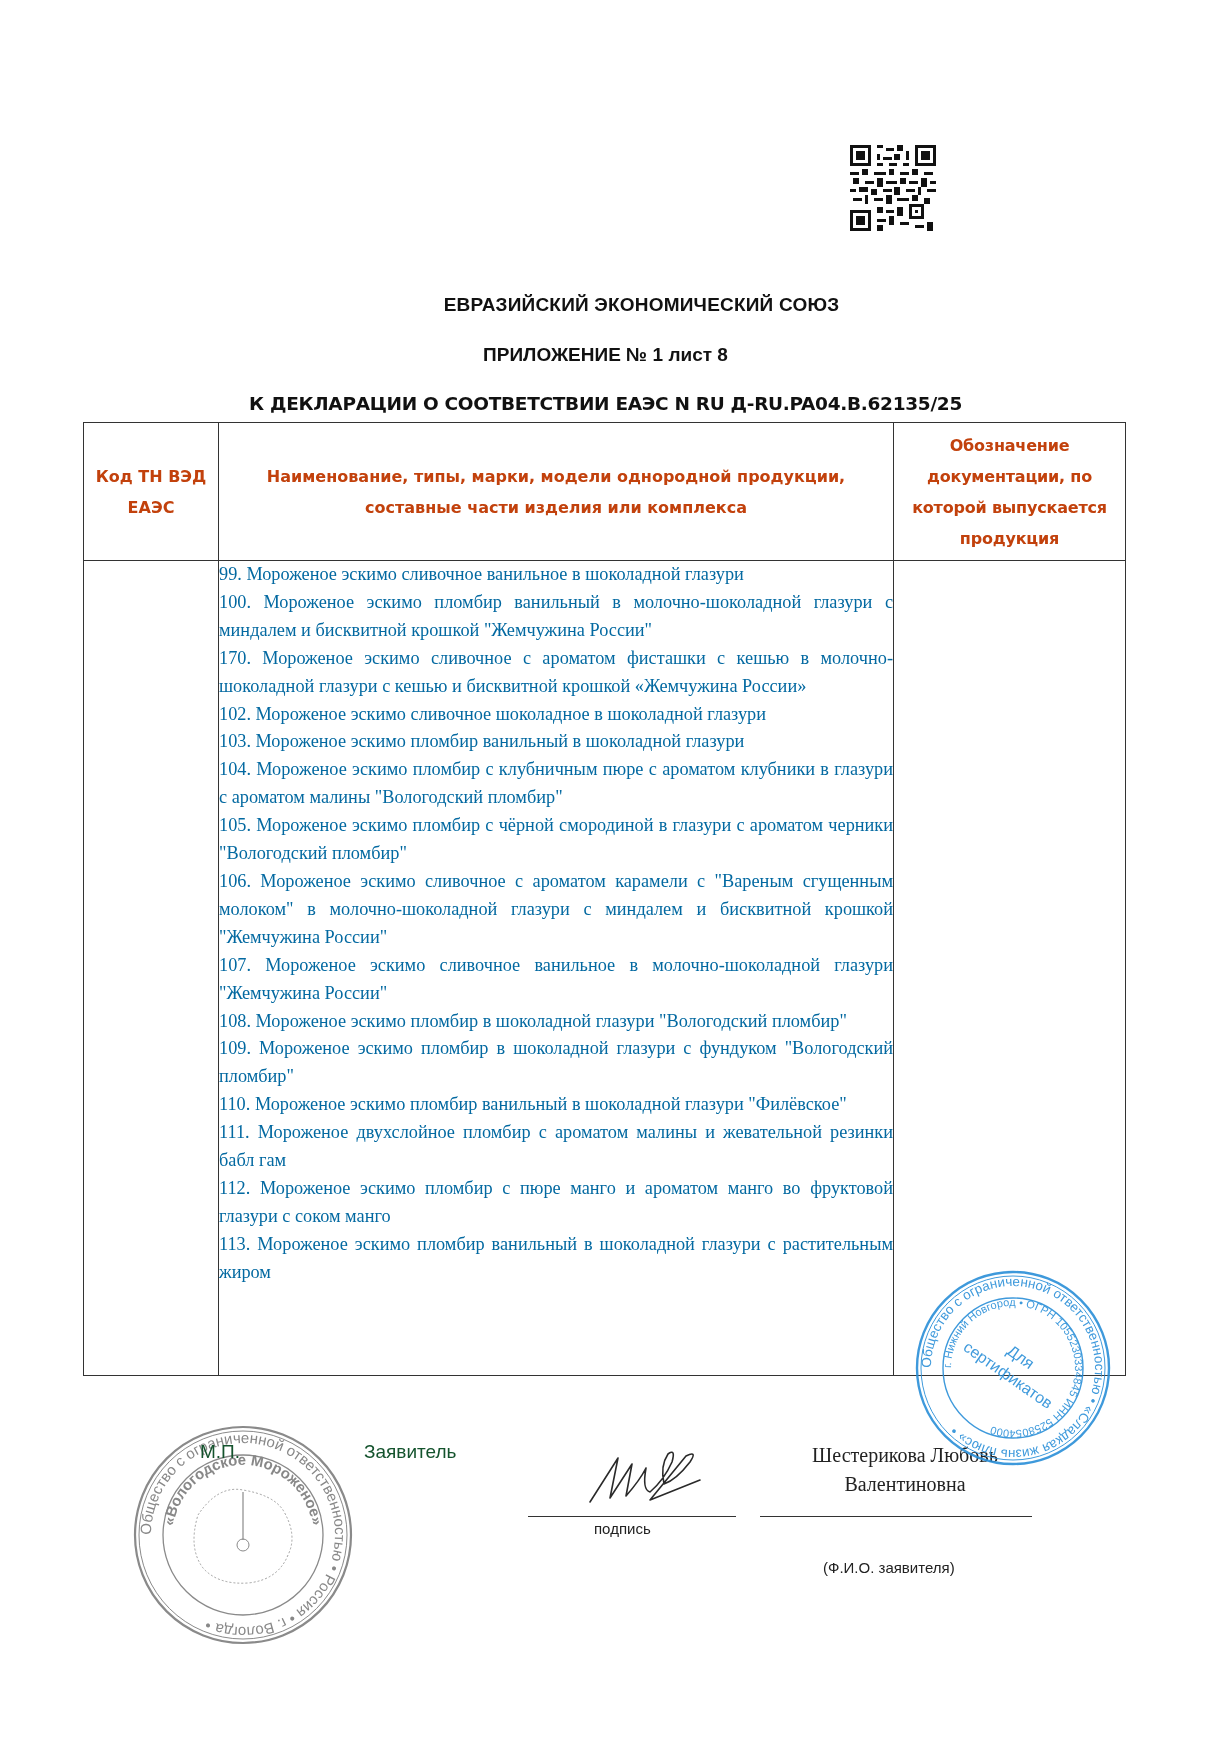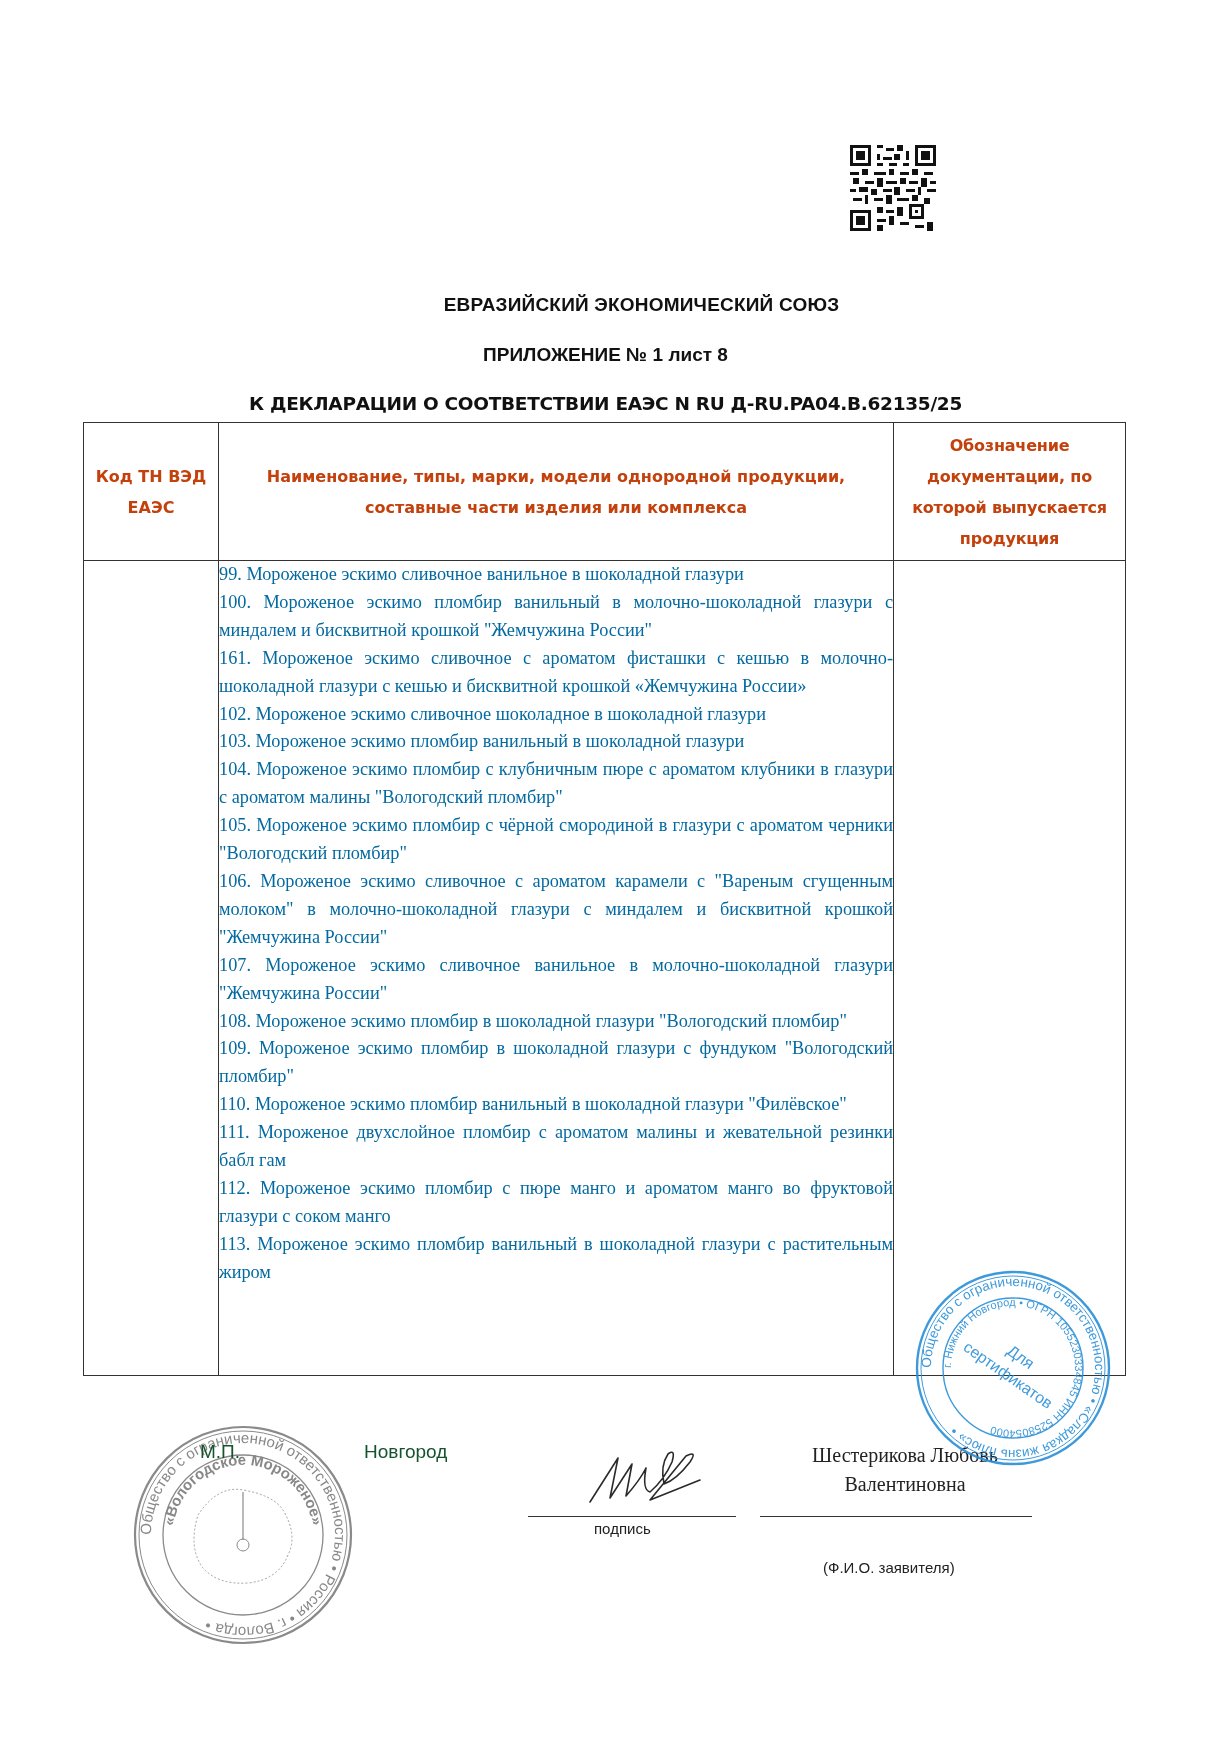--- a/index.html
+++ b/index.html
@@ -134,21 +134,21 @@
       <th class="c2">Наименование, типы, марки, модели однородной продукции, составные части изделия или комплекса</th>
       <th class="c3">Обозначение документации, по которой выпускается продукция</th>
     </tr>
   </thead>
   <tbody>
     <tr>
       <td class="body"></td>
       <td class="body items">
         <div class="item">99. Мороженое эскимо сливочное ванильное в шоколадной глазури</div>
         <div class="item">100. Мороженое эскимо пломбир ванильный в молочно-шоколадной глазури с миндалем и бисквитной крошкой "Жемчужина России"</div>
-        <div class="item">161.  Мороженое эскимо сливочное с ароматом фисташки с кешью в молочно-шоколадной глазури с кешью и бисквитной крошкой «Жемчужина России»</div>
+        <div class="item">170.  Мороженое эскимо сливочное с ароматом фисташки с кешью в молочно-шоколадной глазури с кешью и бисквитной крошкой «Жемчужина России»</div>
         <div class="item">102. Мороженое эскимо сливочное шоколадное в шоколадной глазури</div>
         <div class="item">103. Мороженое эскимо пломбир ванильный в шоколадной глазури</div>
         <div class="item">104. Мороженое эскимо пломбир с клубничным пюре с ароматом клубники в глазури с ароматом малины "Вологодский пломбир"</div>
         <div class="item">105. Мороженое эскимо пломбир с чёрной смородиной в глазури с ароматом черники "Вологодский пломбир"</div>
         <div class="item">106. Мороженое эскимо сливочное с ароматом карамели с "Вареным сгущенным молоком" в молочно-шоколадной глазури с миндалем и бисквитной крошкой "Жемчужина России"</div>
         <div class="item">107. Мороженое эскимо сливочное ванильное в молочно-шоколадной глазури "Жемчужина России"</div>
         <div class="item">108. Мороженое эскимо пломбир в шоколадной глазури "Вологодский пломбир"</div>
         <div class="item">109. Мороженое эскимо пломбир в шоколадной глазури с фундуком "Вологодский пломбир"</div>
         <div class="item">110. Мороженое эскимо пломбир ванильный в шоколадной глазури "Филёвское"</div>
         <div class="item">111. Мороженое двухслойное пломбир с ароматом малины и жевательной резинки бабл гам</div>
@@ -177,21 +177,21 @@
     <text font-family="Liberation Sans, sans-serif" font-size="15" fill="#888">
       <textPath href="#gOuter">Общество с ограниченной ответственностью • Россия • г. Вологда •</textPath>
     </text>
     <text font-family="Liberation Sans, sans-serif" font-size="15" font-weight="bold" fill="#888">
       <textPath href="#gInner" startOffset="2%">«Вологодское Мороженое»</textPath>
     </text>
   </svg>
 </div>
 
 <div class="abs sig-label" style="left:200px; top:1441px;">М.П.</div>
-<div class="abs sig-label" style="left:364px; top:1441px;">Новгород</div>
+<div class="abs sig-label" style="left:364px; top:1441px;">Заявитель</div>
 
 <div class="abs signature">
   <svg width="140" height="70" viewBox="0 0 140 70">
     <path d="M10,62 L38,18 L30,58 L52,24 L46,56 Q60,40 66,28 Q62,50 70,52 Q84,40 92,22 Q96,8 88,14 Q80,26 84,44 Q96,40 110,22 Q118,10 106,16 L70,60 Q90,52 120,40" fill="none" stroke="#2a2a2a" stroke-width="1.6" stroke-linecap="round" stroke-linejoin="round"></path>
   </svg>
 </div>
 
 <div class="abs line" style="left:528px; top:1516px; width:208px;"></div>
 <div class="abs small-label" style="left:594px; top:1520px;">подпись</div>
 

